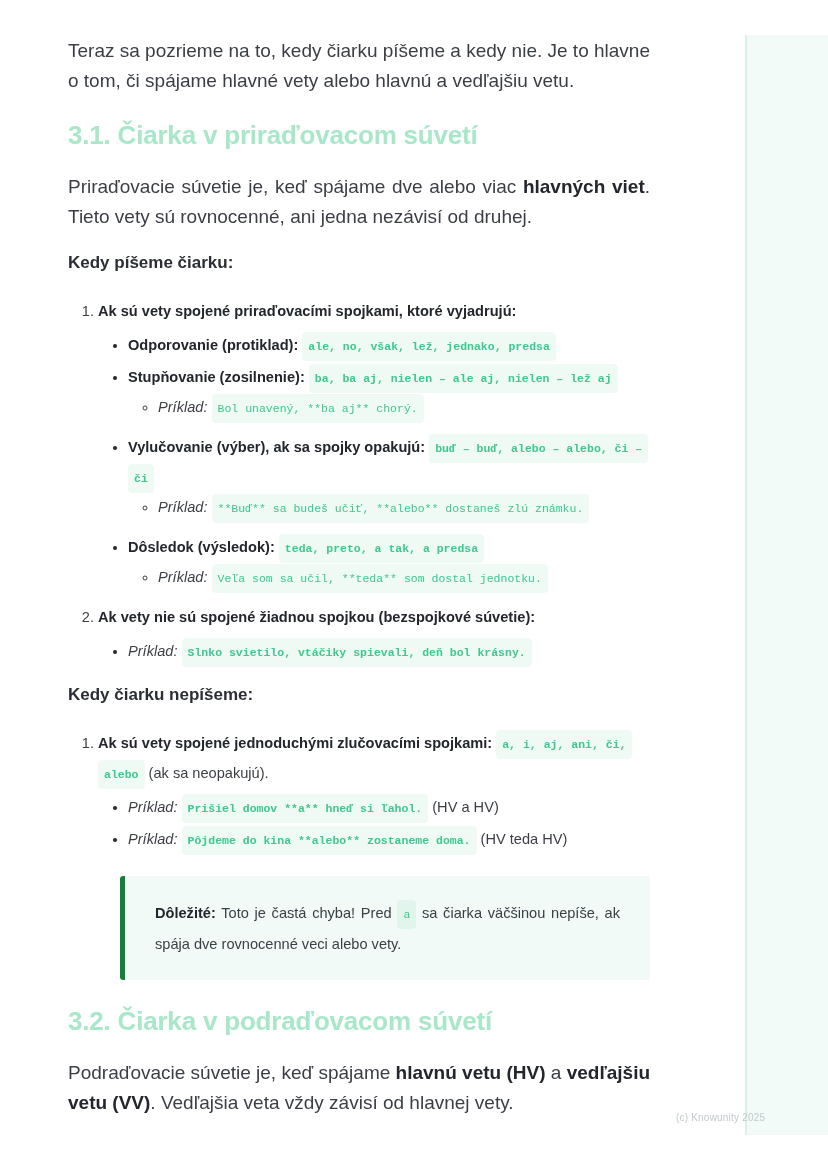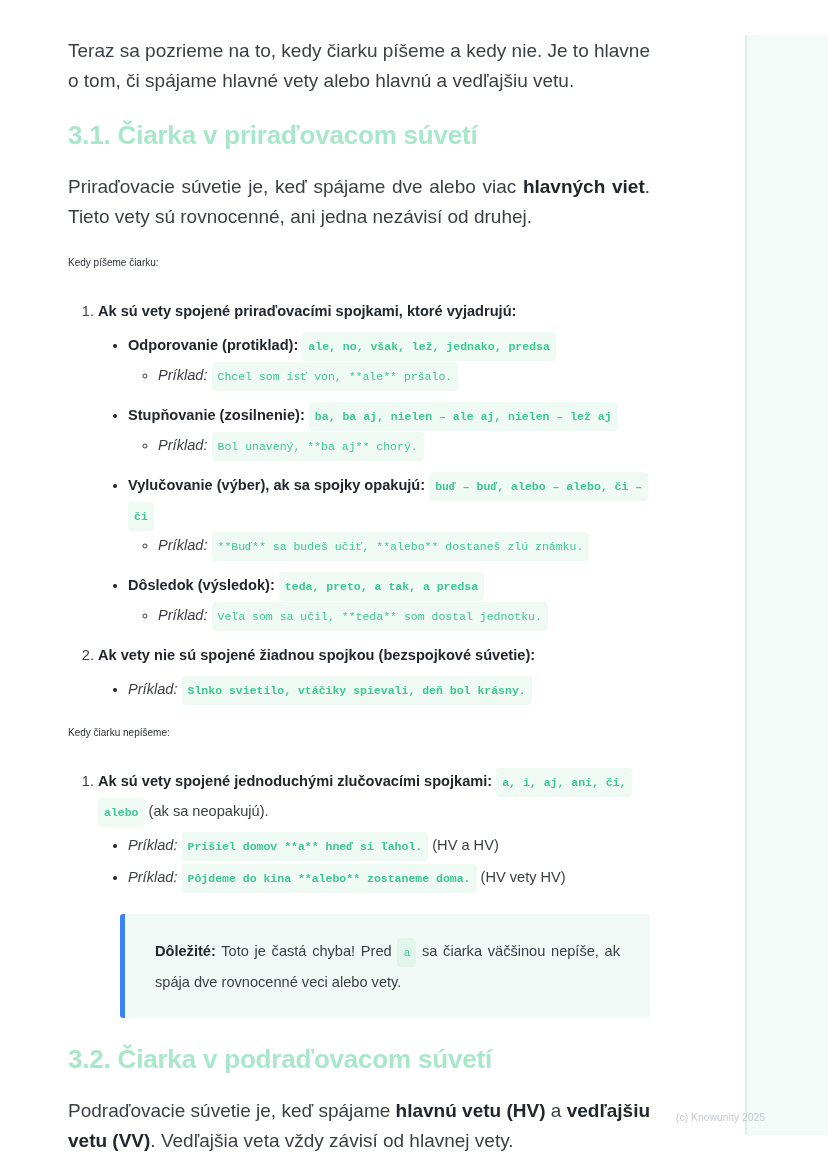--- a/index.html
+++ b/index.html
@@ -68,23 +68,23 @@
   h2.section {
     font-size: 26px;
     font-weight: bold;
     color: #a9e7ca;
     margin: 0 0 22px 0;
     line-height: 30px;
     letter-spacing: -0.2px;
   }
 
   p.lead {
-    font-size: 10px;
-    line-height: 30px;
-    font-weight: normal;
+    font-size: 17px;
+    line-height: 30px;
+    font-weight: bold;
     color: #2b2f35;
     margin: 0 0 18px 0;
   }
 
   b, strong { color: #23272d; font-weight: bold; }
 
   code, .code {
     font-family: "Liberation Mono", "DejaVu Sans Mono", monospace;
     font-size: 11.5px;
     color: #3ec78f;
@@ -141,21 +141,21 @@
 
   .ex-label { font-style: italic; font-weight: normal; color: #3b3f45; }
   .plain { font-weight: normal; color: #3b3f45; }
 
   .spacer-8 { height: 8px; }
 
   
   .callout {
     margin: 22px 0 26px 52px;
     background: #f1faf6;
-    border-left: 5px solid #3b82f6;
+    border-left: 5px solid #15803d;
     border-radius: 3px;
     padding: 22px 30px 20px 30px;
   }
   .callout p {
     margin: 0;
     font-size: 14.6px;
     line-height: 31px;
     text-align: justify;
     color: #3b3f45;
   }
@@ -177,26 +177,20 @@
   <p class="lead">Kedy píšeme čiarku:</p>
 
   <ol class="lv1">
     <li>
       <span>Ak sú vety spojené priraďovacími spojkami, ktoré vyjadrujú:</span>
 
       <ul class="lv2">
         <li>
           <span>Odporovanie (protiklad):</span>
           <span class="code">ale, no, však, lež, jednako, predsa</span>
-          <ul class="lv3">
-            <li>
-              <span class="ex-label">Príklad:</span>
-              <span class="code">Chcel som ísť von, **ale** pršalo.</span>
-            </li>
-          </ul>
         </li>
 
         <li>
           <span>Stupňovanie (zosilnenie):</span>
           <span class="code">ba, ba aj, nielen – ale aj, nielen – lež aj</span>
           <ul class="lv3">
             <li>
               <span class="ex-label">Príklad:</span>
               <span class="code">Bol unavený, **ba aj** chorý.</span>
             </li>
@@ -250,21 +244,21 @@
 
       <ul class="lv2">
         <li class="plain">
           <span class="ex-label">Príklad:</span>
           <span class="code">Prišiel domov **a** hneď si ľahol.</span>
           <span class="plain">(HV a HV)</span>
         </li>
         <li class="plain">
           <span class="ex-label">Príklad:</span>
           <span class="code">Pôjdeme do kina **alebo** zostaneme doma.</span>
-          <span class="plain">(HV vety HV)</span>
+          <span class="plain">(HV teda HV)</span>
         </li>
       </ul>
     </li>
   </ol>
 
   <div class="callout">
     <p><strong>Dôležité:</strong> <span>Toto je častá chyba! Pred</span> <span class="code">a</span> <span>sa čiarka väčšinou nepíše, ak spája dve rovnocenné veci alebo vety.</span></p>
   </div>
 
   <h2 class="section">3.2. Čiarka v podraďovacom súvetí</h2>

